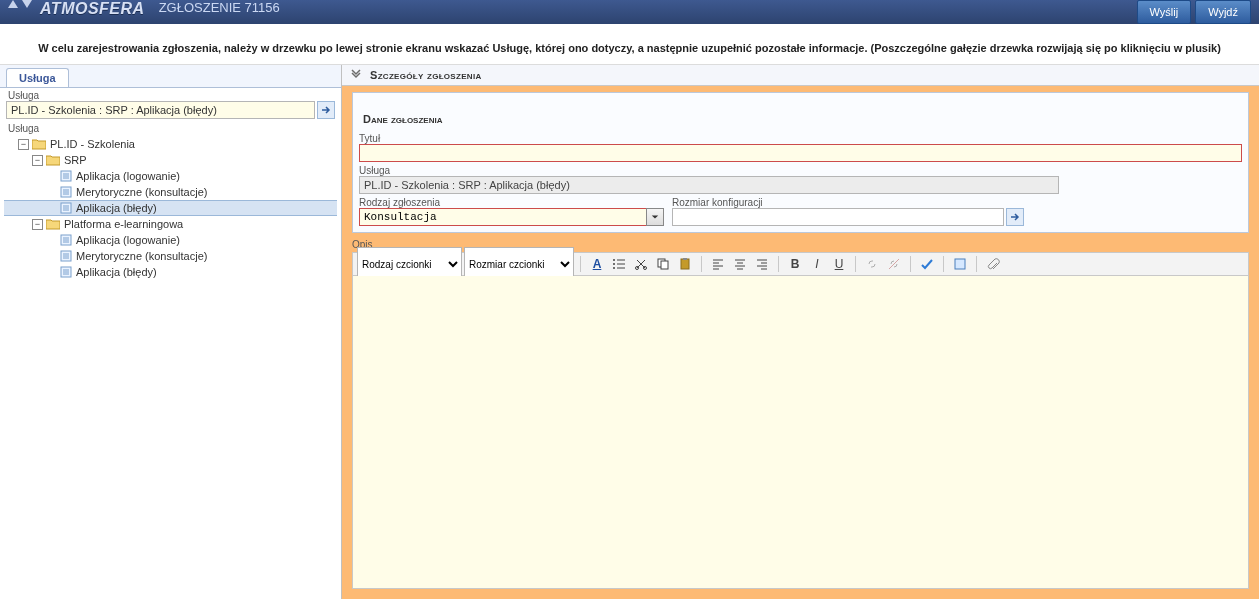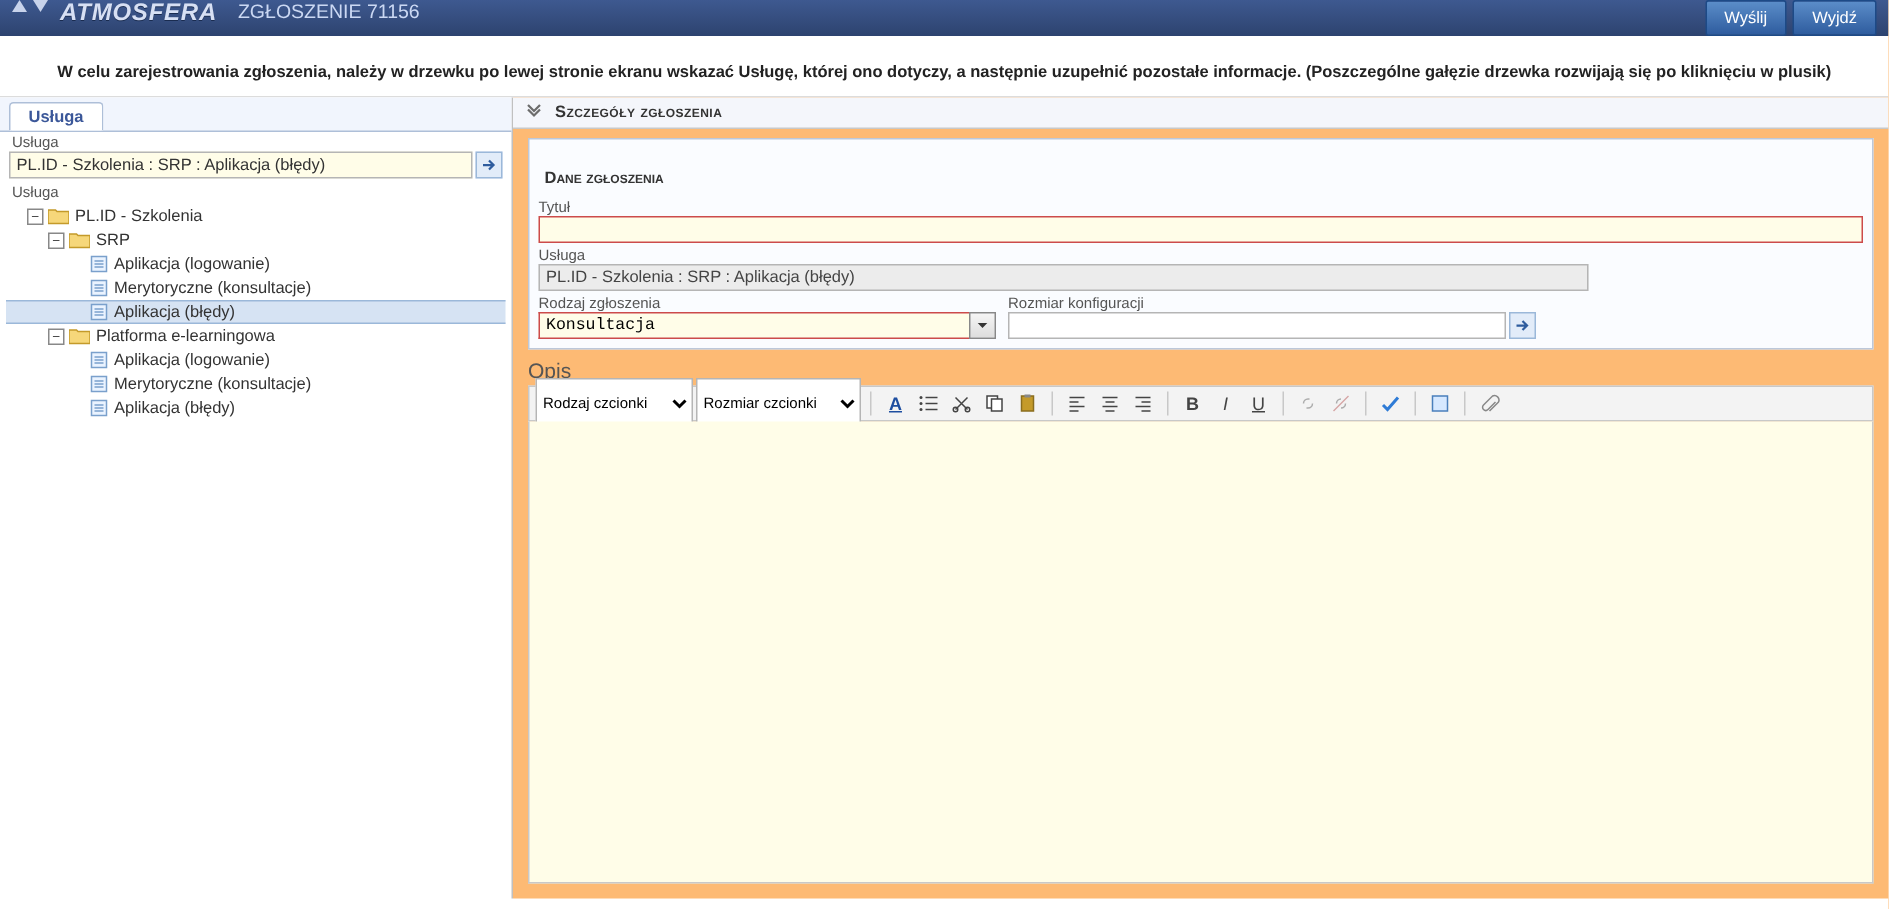--- a/index.html
+++ b/index.html
@@ -43,21 +43,21 @@
 .text-input { width: 100%; height: 18px; background: #fffde8; border: 1px solid #cc4b4b; font-size: 11px; padding: 1px 4px; }
 .readonly-input { width: 700px; height: 18px; background: #ececec; border: 1px solid #b5b5b5; font-size: 11px; padding: 1px 4px; color: #444; }
 .row2 { display: flex; gap: 8px; }
 .col { display: flex; flex-direction: column; }
 .col.a { width: 305px; }
 .col.b { width: 352px; }
 .select-wrap { display: flex; }
 .select-input { flex: 1; height: 18px; background: #fffde8; border: 1px solid #cc4b4b; border-right: none; font-size: 11px; padding: 1px 4px; font-family: Liberation Mono, monospace; }
 .dropdown-btn { width: 18px; height: 18px; border: 1px solid #888; background: linear-gradient(#f5f5f5,#ddd); display: flex; align-items: center; justify-content: center; cursor: pointer; }
 .ci-input { flex: 1; height: 18px; background: #fff; border: 1px solid #b5b5b5; font-size: 11px; padding: 1px 4px; }
-.desc-label { font-size: 14px; color: #555; margin: 2px 10px 0; }
+.desc-label { font-size: 10px; color: #555; margin: 2px 10px 0; }
 .toolbar { margin: 2px 10px 0; border: 1px solid #c8c8c8; background: #f3f3f3; height: 24px; display: flex; align-items: center; padding: 0 4px; gap: 2px; }
 .tb-select { height: 34px; font-size: 10px; border: 1px solid #b5b5b5; background: #fff; }
 .tb-select.font { width: 105px; }
 .tb-select.size { width: 110px; }
 .tb-sep { width: 1px; height: 16px; background: #c8c8c8; margin: 0 4px; }
 .tb-btn { width: 20px; height: 18px; display: flex; align-items: center; justify-content: center; cursor: pointer; border: 1px solid transparent; color: #444; font-size: 12px; }
 .tb-btn svg { width: 14px; height: 14px; }
 .editor-area { margin: 0 10px 10px; flex: 1; background: #fffde8; border: 1px solid #c8c8c8; border-top: none; }
 .bold { font-weight: bold; }
 .italic { font-style: italic; }

